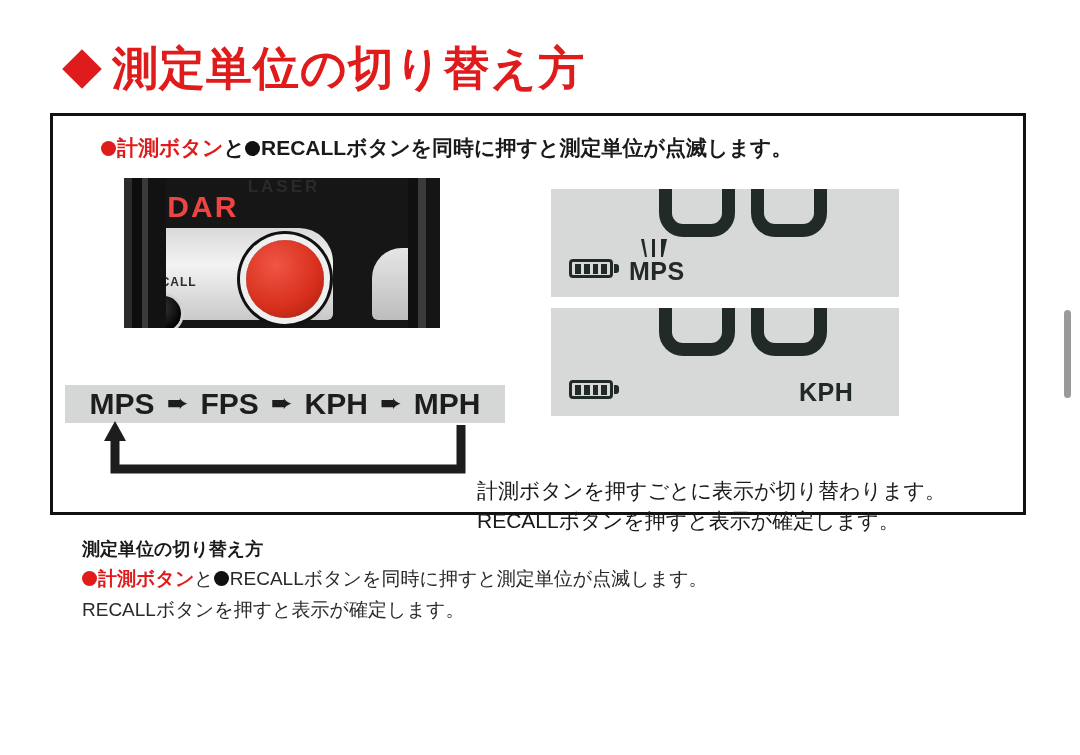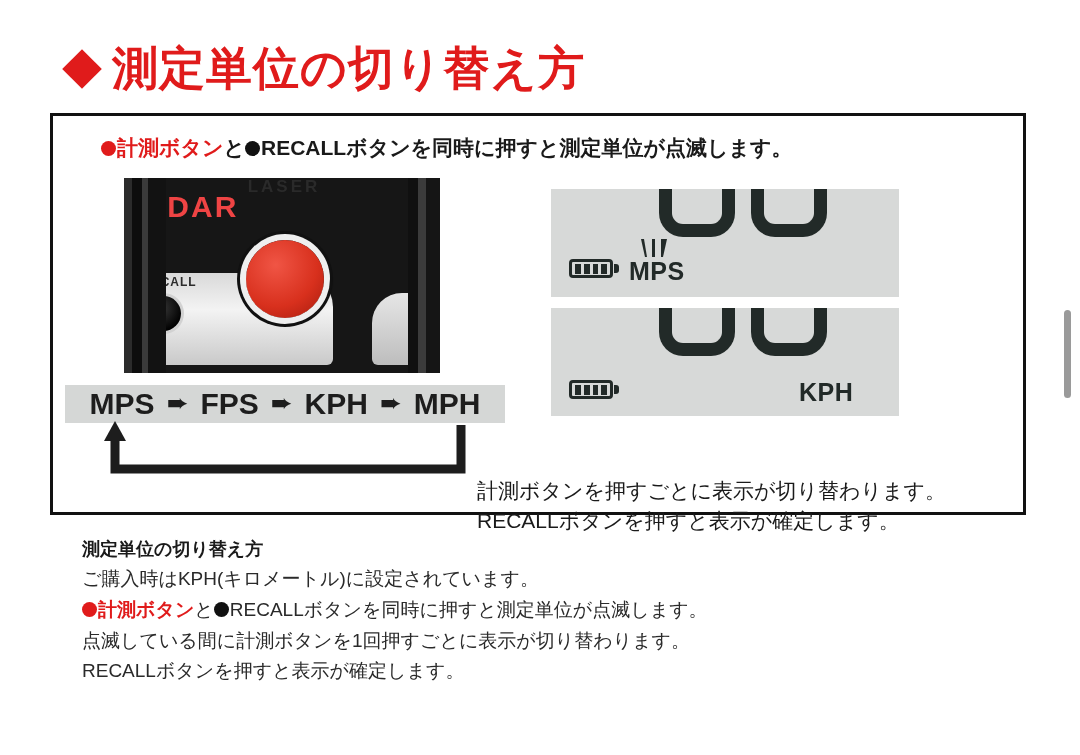--- a/index.html
+++ b/index.html
@@ -74,21 +74,21 @@
   }
   .dot.red { background: #e01b1b; }
   .dot.blk { background: #111111; }
 
   
   #device-photo {
     position: absolute;
     left: 67px;
     top: 62px;
     width: 328px;
-    height: 195px;
+    height: 150px;
     background: #141414;
     overflow: hidden;
   }
   
   #device-photo .grip-left {
     position: absolute;
     left: 0; top: 0; bottom: 0;
     width: 46px;
     background: linear-gradient(90deg,#ffffff 0 4px,#2b2b2b 4px 12px,#0d0d0d 12px 22px,#3a3a3a 22px 28px,#121212 28px 46px);
   }
@@ -411,22 +411,20 @@
   </svg>
 
   <div id="figure-notes">
     <div>計測ボタンを押すごとに表示が切り替わります。</div>
     <div>RECALLボタンを押すと表示が確定します。</div>
   </div>
 </div>
 
 <div id="body-text">
   <div class="line heading">測定単位の切り替え方</div>
-  <div class="line">ご購入時はKPH(キロメートル)に設定されています。</div>
   <div class="line">
     <span class="dot red"></span><span class="red">計測ボタン</span><span>と</span><span class="dot blk"></span><span>RECALLボタンを同時に押すと測定単位が点滅します。</span>
   </div>
-  <div class="line">点滅している間に計測ボタンを1回押すごとに表示が切り替わります。</div>
   <div class="line">RECALLボタンを押すと表示が確定します。</div>
 </div>
 
 <div id="scrollbar-track"></div>
 <div id="scrollbar-thumb"></div>
 
 </body></html>

